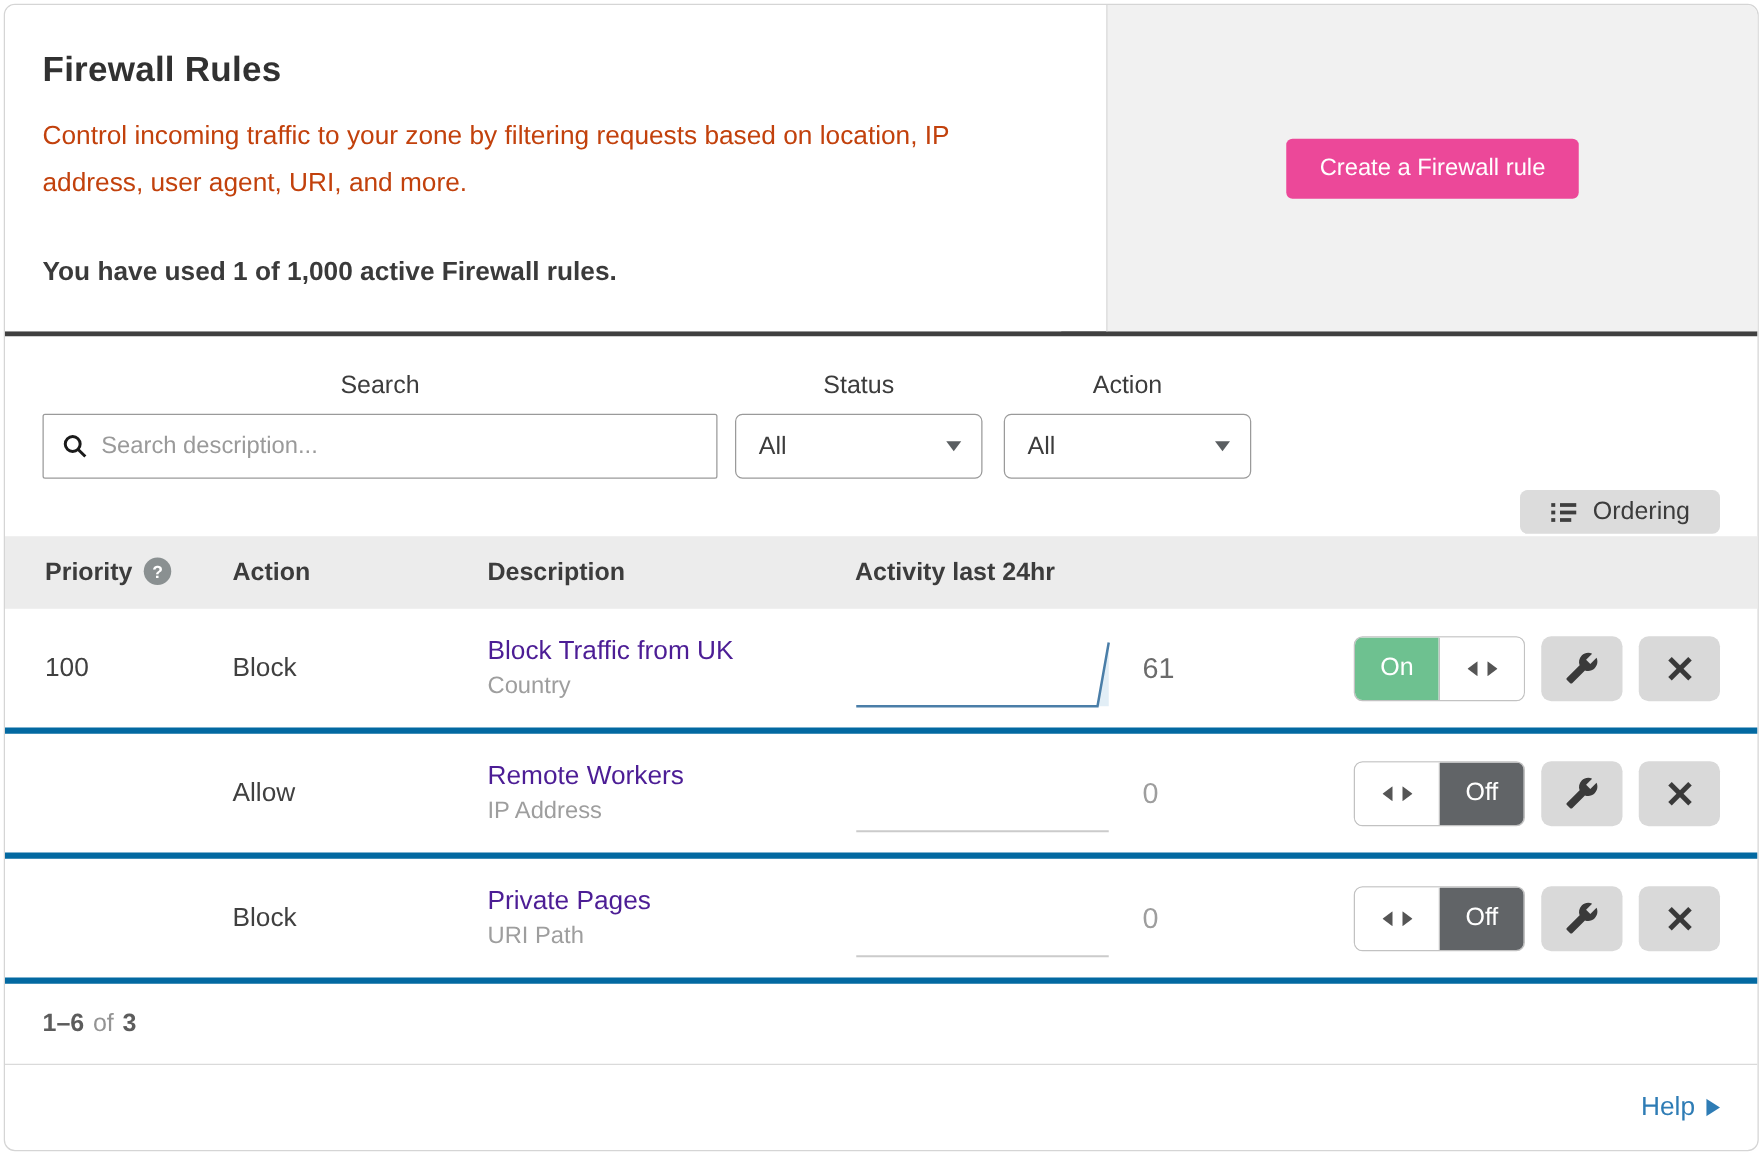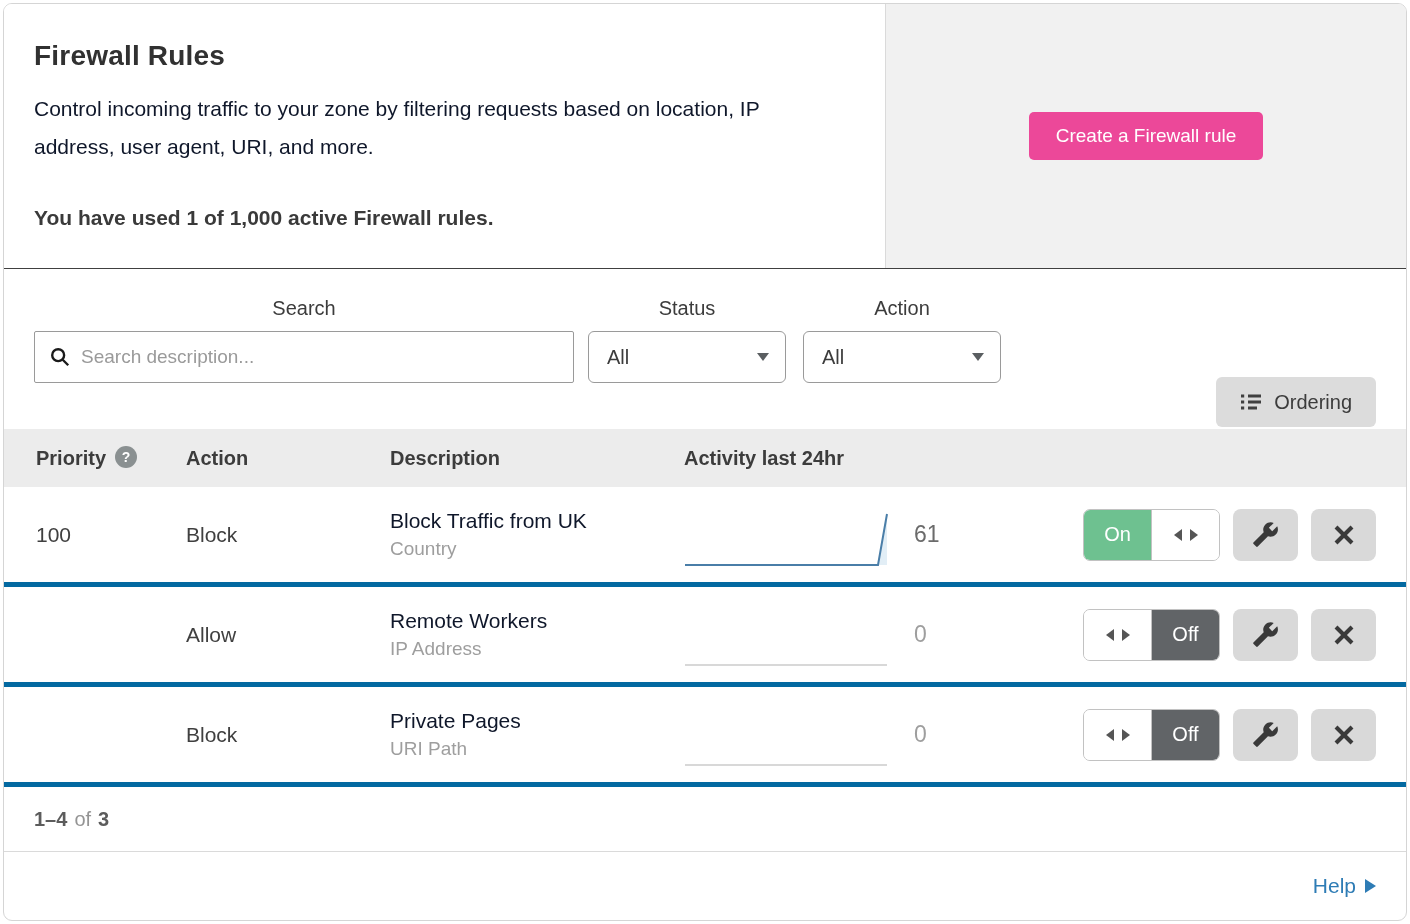--- a/index.html
+++ b/index.html
@@ -1,52 +1,52 @@
 <!DOCTYPE html>
 <html><head>
 <meta charset="utf-8">
 <style>
   * { margin:0; padding:0; box-sizing:border-box; }
   html,body { width:1410px; height:924px; background:#fff; font-family:"Liberation Sans", sans-serif; }
   .card { margin:3px; height:918px; background:#fff; border:1px solid #d5d5d5; border-radius:9px; overflow:hidden; display:flex; flex-direction:column; }
 
   
-  .hdr { height:265px; display:flex; border-bottom:1px solid #404040; flex:0 0 auto;gap:36px; }
+  .hdr { height:265px; display:flex; border-bottom:4px solid #404040; flex:0 0 auto;gap:36px; }
   .hdr-left { width:845px; padding:36px 30px 0 30px; background:#fff; }
   .hdr-left h1 { font-size:28px; font-weight:bold; color:#313131; letter-spacing:.2px; }
-  .hdr-left .desc { margin-top:18px; font-size:21px; color:#0f172a; line-height:38px; max-width:730px; }
+  .hdr-left .desc { margin-top:18px; font-size:21px; color:#c2410c; line-height:38px; max-width:730px; }
   .hdr-left .usage { margin-top:40px; font-size:21px; font-weight:bold; color:#3a3a3a; }
   .hdr-right { flex:1; background:#f1f1f1; border-left:1px solid #dadada; display:flex; align-items:center; justify-content:center; }
   .btn-primary { background:#ec4899; color:#fff; border:none; border-radius:5px; font-family:inherit; font-size:19px; padding:13px 27px; cursor:pointer; }
 
   
   .filters { height:160px; padding:28px 30px 0 30px; display:flex; align-items:flex-start; flex:0 0 auto; }
   .fgroup label { display:block; font-size:20px; color:#3c3c3c; margin-bottom:11px;text-align:center; }
   .search-group { width:540px; margin-right:14px; }
   .search-box { height:52px; border:1px solid #9a9a9a; border-radius:2px; display:flex; align-items:center; padding:0 14px; background:#fff; }
   .search-box svg { flex:0 0 auto; margin-right:10px; }
   .search-box input { border:none; outline:none; flex:1; font-family:inherit; font-size:19px; color:#3c3c3c; background:transparent; }
   .search-box input::placeholder { color:#9a9a9a; }
   .selgroup { width:198px; margin-right:17px; }
   .select { height:52px; border:1px solid #9a9a9a; border-radius:6px; background:#fff; display:flex; align-items:center; justify-content:space-between; padding:0 16px 0 18px; cursor:pointer;text-align:center; }
   .select .val { font-size:20px; color:#3c3c3c; }
   .caret { width:0; height:0; border-left:6px solid transparent; border-right:6px solid transparent; border-top:8px solid #5a5e61; }
-  .ordering { margin-left:auto; align-self:flex-end; margin-bottom:2px; height:50px; background:#dcdcdc; border:none; border-radius:6px; padding:0 24px; display:flex; align-items:center; gap:12px; font-family:inherit; font-size:20px; color:#3c3c3c; cursor:pointer; }
+  .ordering { margin-left:auto; align-self:flex-end; margin-bottom:2px; height:35px; background:#dcdcdc; border:none; border-radius:6px; padding:0 24px; display:flex; align-items:center; gap:12px; font-family:inherit; font-size:20px; color:#3c3c3c; cursor:pointer; }
 
   
   .thead { height:58px; background:#ececec; display:flex; align-items:center; font-size:20px; font-weight:bold; color:#3c3c3c; flex:0 0 auto; }
   .c-priority { width:182px; padding-left:32px; }
   .c-action { width:204px; }
   .c-desc { width:294px; }
   .thead .c-priority { display:flex; align-items:center; gap:9px; }
   .qicon { width:22px; height:22px; border-radius:50%; background:#8a9091; color:#fff; font-size:14px; font-weight:bold; display:inline-flex; align-items:center; justify-content:center; margin-top:-2px; }
 
   .row { height:100px; border-bottom:5px solid #0369a1; display:flex; align-items:center; flex:0 0 auto; }
   .cell { font-size:21px; color:#404040; }
-  .rule-name { font-size:21px; color:#0f172a; margin-bottom:5px; }
+  .rule-name { font-size:21px; color:#4c1d95; margin-bottom:5px; }
   .rule-type { font-size:19px; color:#9e9e9e; }
   .c-spark { width:204px; }
   .c-spark svg { display:block; margin-top:12px; }
   .c-count { margin-left:26px; width:70px; font-size:23px; color:#6b6b6b; }
   .c-count.muted { color:#9e9e9e; }
   .controls { margin-left:auto; margin-right:30px; display:flex; align-items:center; gap:13px; }
 
   .toggle { width:137px; height:52px; border:1px solid #c2c2c2; border-radius:7px; overflow:hidden; display:flex; cursor:pointer; background:#fff; }
   .t-label { flex:1; display:flex; align-items:center; justify-content:center; font-size:20px; color:#fff; }
   .t-on { background:#6ec190; }
@@ -240,21 +240,21 @@
       <button class="icon-btn">
           <svg width="24" height="24" viewBox="0 0 24 24" stroke="#3a3a3a" stroke-width="4">
             <line x1="4" y1="4" x2="20" y2="20"></line>
             <line x1="20" y1="4" x2="4" y2="20"></line>
           </svg>
         </button>
     </div>
   </div>
 
   <div class="pagination">
-    <span class="b">1–4</span>
+    <span class="b">1–6</span>
     <span class="of">of</span>
     <span class="b">3</span>
   </div>
 
   <div class="helpbar">
     <a class="help-link">
       <span>Help</span>
       <svg width="11" height="16" viewBox="0 0 11 16" fill="#2e7cb5">
           <polygon points="0,1 11,8 0,15"></polygon>
         </svg>

